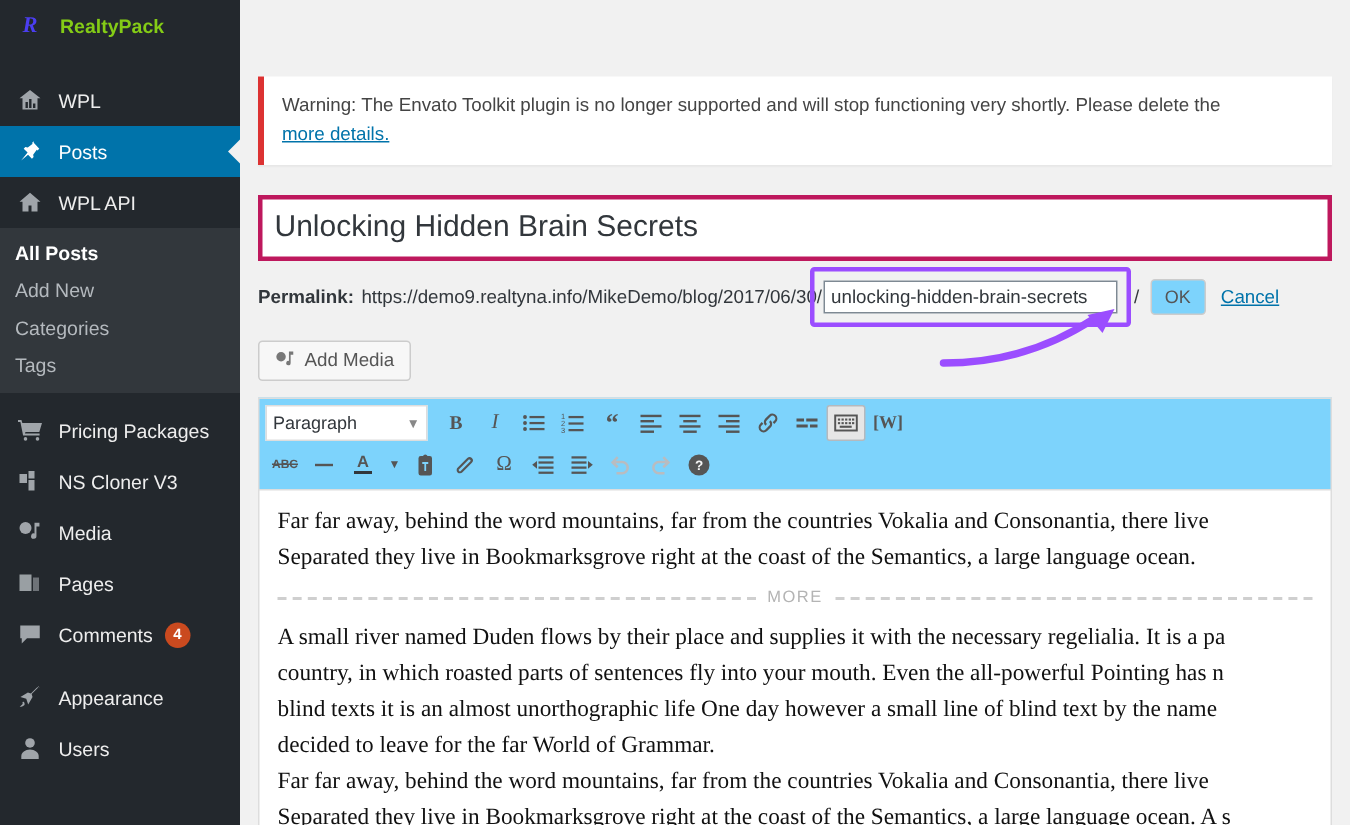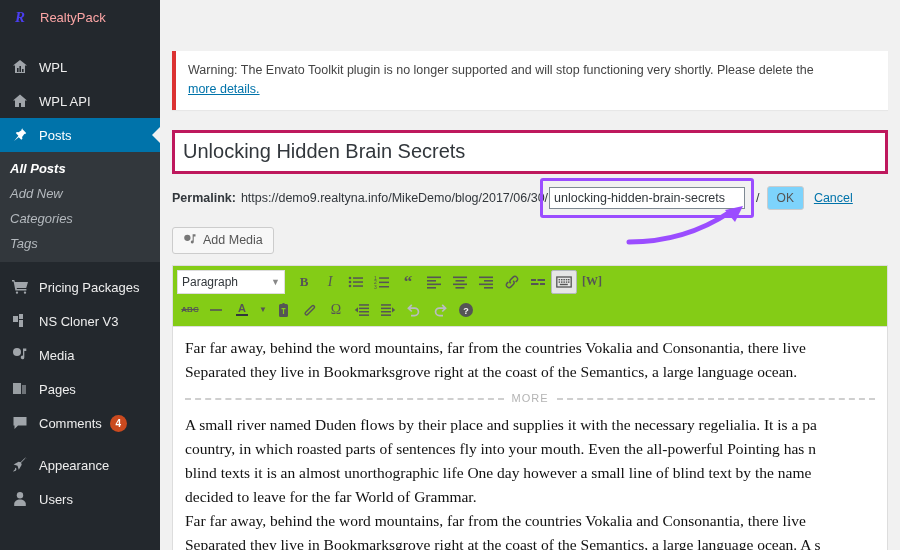--- a/index.html
+++ b/index.html
@@ -21,21 +21,21 @@
     height: 34px; display: flex; align-items: center;
     padding: 0 0 0 10px; background: #23282d;
   }
   .brand-logo {
     width: 20px; height: 20px; flex: 0 0 20px;
     display: flex; align-items: center; justify-content: center;
     font-weight: bold; font-size: 15px; font-style: italic;
     color: #4b3ef0; font-family: "Liberation Serif", serif;
   }
   .brand-text {
-    margin-left: 10px; font-size: 13px; font-weight: normal; color: #fca5a5;
+    margin-left: 10px; font-size: 13px; font-weight: bold; color: #84cc16;
   }
 
   .menu { margin-top: 8px; }
   .menu-item {
     display: flex; align-items: center;
     height: 34px; padding-left: 10px;
     font-size: 13px; color: #eee;
     position: relative;
   }
   .menu-item .mi-ico {
@@ -50,21 +50,21 @@
   .menu-item.active .mi-ico { color: #fff; }
   .menu-item.active::after {
     content: ""; position: absolute; right: 0; top: 50%;
     transform: translateY(-50%);
     border-style: solid; border-width: 8px 8px 8px 0;
     border-color: transparent #f1f1f1 transparent transparent;
   }
   .submenu { background: #32373c; padding: 4px 0 6px 0; }
   .submenu .sub-item {
     display: block; padding: 5px 0 5px 10px;
-    font-size: 13px; color: #b4b9be; font-style: italic;
+    font-size: 13px; color: #b4b9be;
   }
   .submenu .sub-item.current { color: #fff; font-weight: bold; }
   .menu-sep { height: 8px; }
   .badge {
     display: inline-flex; align-items: center; justify-content: center;
     min-width: 17px; height: 17px; margin-left: 8px;
     border-radius: 9px; background: #ca4a1f; color: #fff;
     font-size: 10px; font-weight: bold; padding: 0 5px;
   }
   svg.ic { width: 16px; height: 16px; fill: currentColor; display:block; }
@@ -129,21 +129,21 @@
   .media-row { margin: 14px 12px 0 12px; height: 30px; }
   .add-media {
     display: inline-flex; align-items: center; gap: 6px;
     height: 27px; padding: 0 10px;
     background: #f7f7f7; border: 1px solid #ccc; border-radius: 3px;
     font-size: 12.5px; color: #555; cursor: pointer;
   }
   .add-media .mico { color: #777; display: flex; }
 
   .editor {
-    margin: 8px 12px 0 12px; background: #84cc16;
+    margin: 8px 12px 0 12px; background: #7dd3fc;
     border: 1px solid #ddd; border-bottom: none; text-align: center;
   }
   .tb-row {
     display: flex; align-items: center; gap: 0px;
     padding: 4px 4px; flex-wrap: nowrap;
   }
   .tb-row.row2 { padding-top: 0; }
   .tb-btn {
     width: 26px; height: 24px; display: flex;
     align-items: center; justify-content: center;
@@ -200,36 +200,36 @@
 
       <div class="menu-item">
         <span class="mi-ico">
           <svg class="ic" viewBox="0 0 16 16">
               <path d="M8 1L1 6.5h2V14h10V6.5h2L8 1zm-3 8h1.6v4H5V9zm2.4-2H9v6H7.4V7zM10 10h1.6v3H10v-3z"></path>
             </svg>
         </span>
         <span class="mi-label">WPL</span>
       </div>
 
+      <div class="menu-item active">
+        <span class="mi-ico">
+          <svg class="ic" viewBox="0 0 16 16">
+              <path d="M10.5 1.2L9.3 2.4l.5.5-3.3 2.4-1.6-.3-1.1 1.1 2.6 2.6L2.1 14l4.6-3.8 2.6 2.6 1.1-1.1-.3-1.6 2.4-3.3.5.5 1.2-1.2-3.7-3.9z"></path>
+            </svg>
+        </span>
+        <span class="mi-label">Posts</span>
+      </div>
+
       <div class="menu-item">
         <span class="mi-ico">
           <svg class="ic" viewBox="0 0 16 16">
               <path d="M8 1.5L1 7.5h2V14h4v-4h2v4h4V7.5h2L8 1.5z"></path>
             </svg>
         </span>
         <span class="mi-label">WPL API</span>
-      </div>
-
-      <div class="menu-item active">
-        <span class="mi-ico">
-          <svg class="ic" viewBox="0 0 16 16">
-              <path d="M10.5 1.2L9.3 2.4l.5.5-3.3 2.4-1.6-.3-1.1 1.1 2.6 2.6L2.1 14l4.6-3.8 2.6 2.6 1.1-1.1-.3-1.6 2.4-3.3.5.5 1.2-1.2-3.7-3.9z"></path>
-            </svg>
-        </span>
-        <span class="mi-label">Posts</span>
       </div>
 
       <div class="submenu">
         <span class="sub-item current">All Posts</span>
         <span class="sub-item">Add New</span>
         <span class="sub-item">Categories</span>
         <span class="sub-item">Tags</span>
       </div>
 
       <div class="menu-sep"></div>

